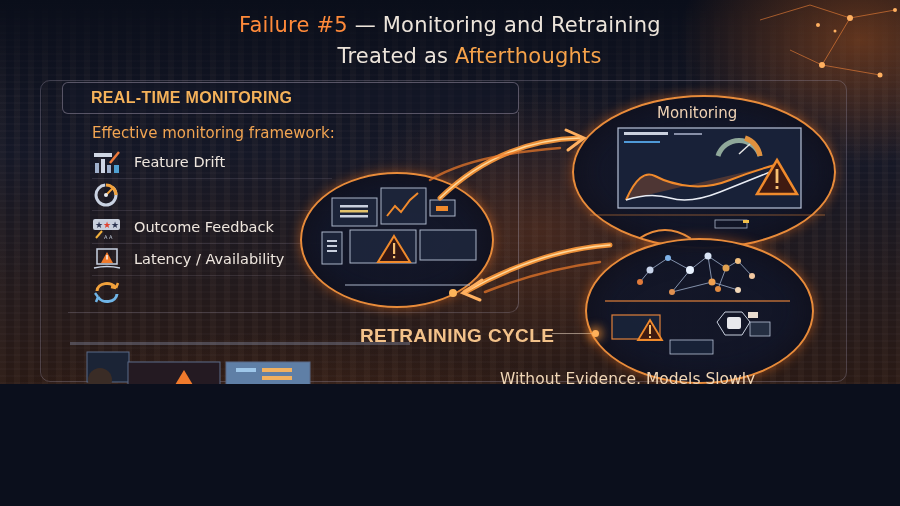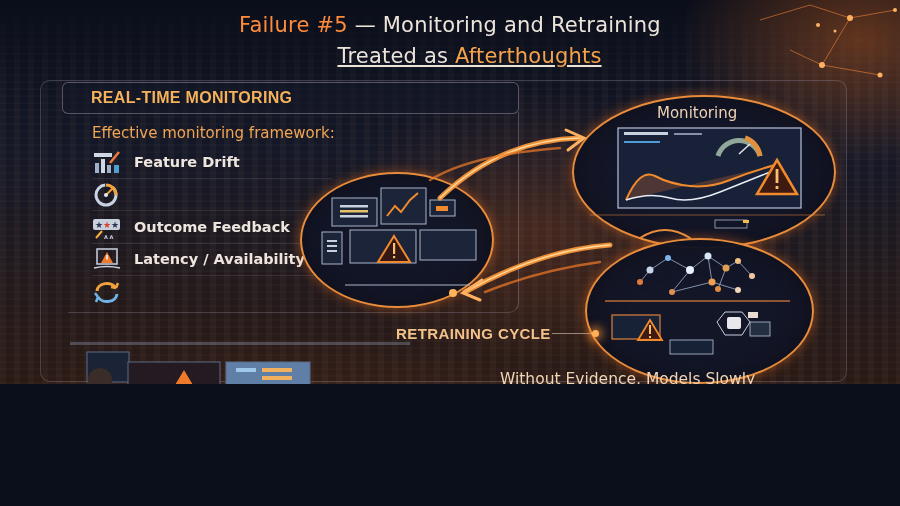--- a/index.html
+++ b/index.html
@@ -12,40 +12,40 @@
       linear-gradient(180deg,#0a0e1a 0%,#151827 40%,#231a1c 75%,#2a1a15 100%);}
   .grid-bg{position:absolute;inset:0;opacity:.35;
     background-image:
       repeating-linear-gradient(90deg, rgba(160,130,110,0.18) 0 6px, transparent 6px 14px),
       repeating-linear-gradient(0deg, rgba(120,110,120,0.15) 0 2px, transparent 2px 7px);
     mask-image:linear-gradient(180deg,transparent 0%,#000 25%,#000 100%);
     -webkit-mask-image:linear-gradient(180deg,transparent 0%,#000 25%,#000 100%);}
   .title{position:absolute;left:0;right:0;top:10px;text-align:center;font-family:"DejaVu Sans",sans-serif;font-size:21px;line-height:31px;color:#ece4da;letter-spacing:.2px;}
   .title .accent{color:#ff8a3a;}
   .title .accent2{color:#f6a24a;}
-  .title .line2{padding-left:39px;text-decoration:underline;}
+  .title .line2{padding-left:39px;}
 
   .outer-frame{position:absolute;left:40px;top:80px;width:805px;height:300px;border:1px solid rgba(150,140,160,0.35);border-radius:10px;}
   .header-pill{position:absolute;left:62px;top:82px;width:455px;height:30px;border:1px solid rgba(170,160,180,0.45);border-radius:6px;background:rgba(20,24,40,0.55);}
   .header-pill span{position:absolute;left:28px;top:6px;font-family:"Liberation Sans",sans-serif;font-weight:bold;font-size:16px;color:#f5b25a;letter-spacing:.3px;}
   .left-panel{position:absolute;left:68px;top:112px;width:450px;height:200px;border-right:1px solid rgba(170,160,180,0.35);border-bottom:1px solid rgba(170,160,180,0.25);border-radius:0 0 10px 0;}
   .subhead{position:absolute;left:92px;top:124px;font-size:15px;color:#f2a552;}
   .feat-list{position:absolute;left:92px;top:146px;width:240px;margin:0;padding:0;list-style:none;}
-  .feat-list li{height:31.5px;display:flex;align-items:center;border-bottom:1px solid rgba(160,150,170,0.18);font-weight:bold;}
+  .feat-list li{height:31.5px;display:flex;align-items:center;border-bottom:1px solid rgba(160,150,170,0.18);}
   .feat-list li:last-child{border-bottom:none;}
   .feat-icon{width:30px;height:26px;margin-right:12px;display:inline-block;}
   .feat-label{font-size:14.5px;color:#eee6de;}
 
   .bubble{position:absolute;border:2px solid #e88b3a;border-radius:50%;box-shadow:0 0 12px rgba(255,120,30,0.45), inset 0 0 30px rgba(10,14,30,0.9);background:radial-gradient(ellipse at center, rgba(18,22,40,0.96) 55%, rgba(30,20,25,0.9) 100%);}
   .b-left{left:300px;top:172px;width:190px;height:132px;}
   .b-mon{left:572px;top:95px;width:260px;height:150px;}
   .b-ret{left:585px;top:238px;width:225px;height:142px;}
   .bubble-label{position:absolute;font-size:15px;color:#efd2b4;}
   .lbl-mon{left:657px;top:104px;text-align:center;}
-  .retrain-label{position:absolute;left:396px;top:325px;font-family:"Liberation Sans",sans-serif;font-weight:bold;font-size:15px;color:#f3c28a;letter-spacing:.4px;}
+  .retrain-label{position:absolute;left:360px;top:325px;font-family:"Liberation Sans",sans-serif;font-weight:bold;font-size:19px;color:#f3c28a;letter-spacing:.4px;}
   .retrain-line{position:absolute;left:552px;top:333px;width:40px;height:1px;background:rgba(220,200,180,0.6);}
   .retrain-dot{position:absolute;left:592px;top:330px;width:7px;height:7px;border-radius:50%;background:#ffb15a;box-shadow:0 0 10px 3px rgba(255,150,50,.8);}
   .caption{position:absolute;left:500px;top:368px;width:370px;font-size:15.5px;line-height:22px;color:#f0d6b6;}
 
   .svg-layer{position:absolute;left:0;top:0;}
   .people{position:absolute;left:40px;top:340px;}
 </style>
 </head>
 <body>
 

